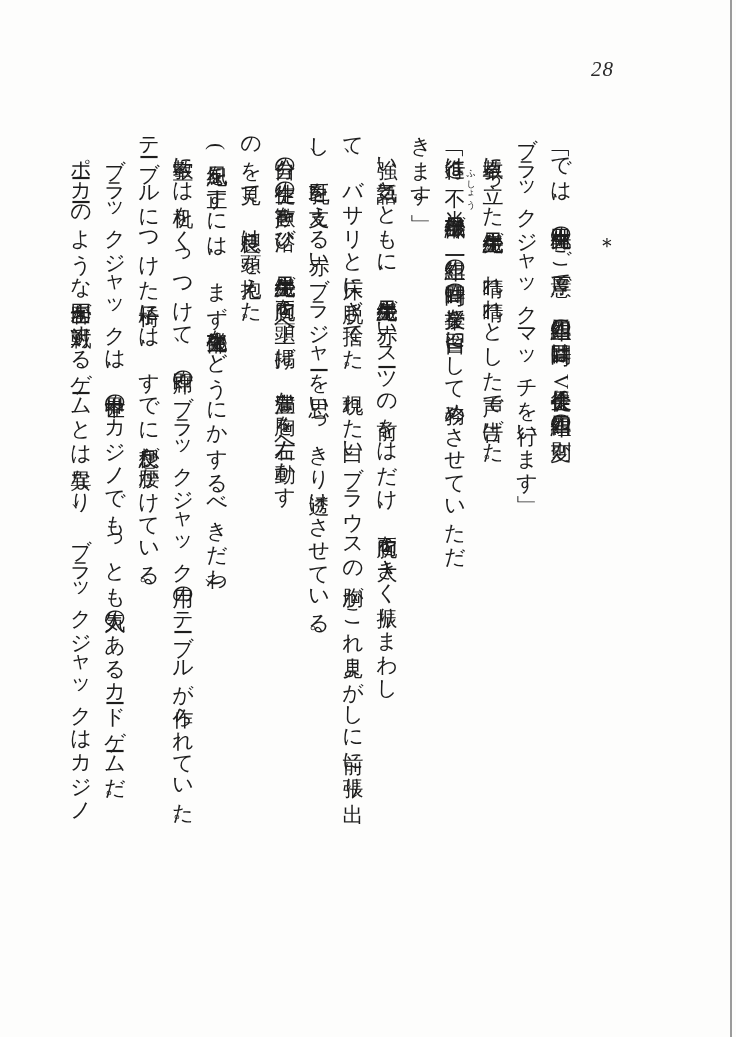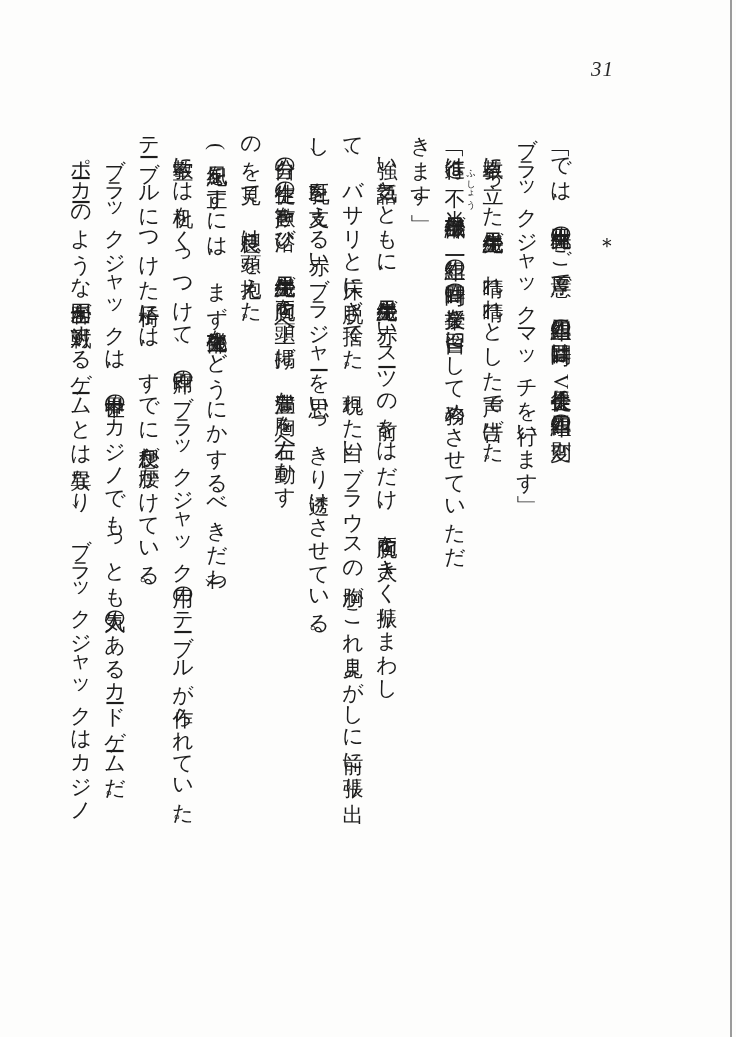--- a/index.html
+++ b/index.html
@@ -47,21 +47,21 @@
     font-size: 9px;
     letter-spacing: 0;
     color: #1d1d1d;
   }
 </style>
 </head>
 <body>
 
 <div class="page">
   <div class="edge-line"></div>
-  <div class="page-number">31</div>
+  <div class="page-number">28</div>
   <div class="text-flow">
     <div class="separator"><span>＊</span></div>
 
   <div class="line indent">「では、林田先生のご厚意で、二年四組の一時間目は、生徒会長VS二年四組の変則</div>
       <div class="line">ブラックジャックマッチを行います」</div>
       <div class="line indent">教卓に立った早織先生が、晴れ晴れとした声で告げた。</div>
       <div class="line indent">「進行は<ruby>不肖<rt>ふしょう</rt></ruby>磯部早織が、一年一組の一時間目の授業を自習にして務めさせていただ</div>
       <div class="line">きます!」</div>
       <div class="line indent">強い語気とともに、早織先生が赤いスーツの前をはだけ、両腕を大きく振りまわし</div>
       <div class="line">て、バサリと床に脱ぎ捨てた。現れた白いブラウスの胸がこれ見よがしに前に張り出</div>

